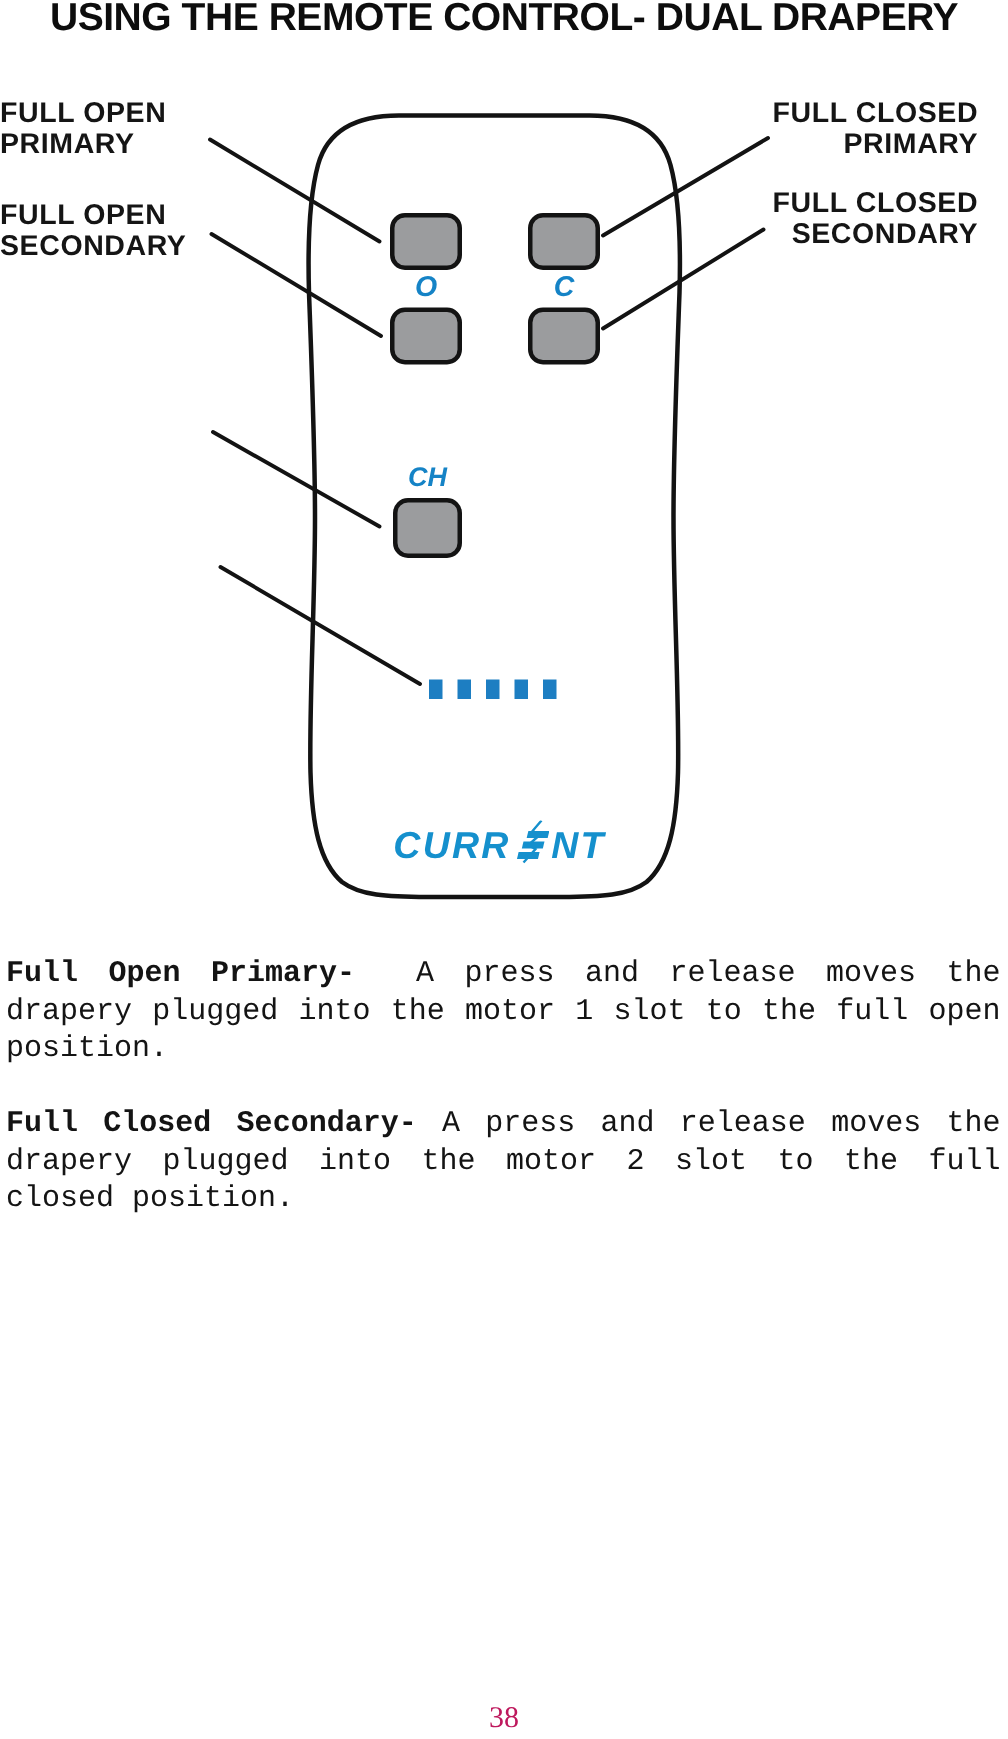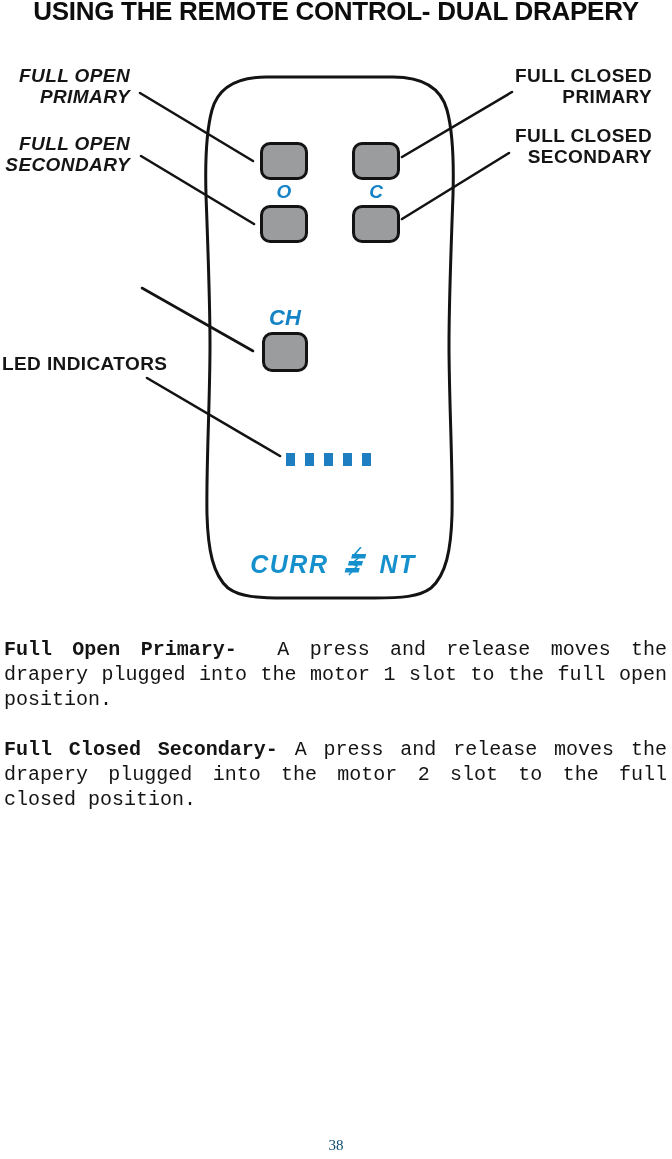--- a/index.html
+++ b/index.html
@@ -13,43 +13,43 @@
 
   
   .diagram{position:absolute;top:0;left:0;width:672px;height:625px;}
   .diagram svg.outline, .diagram svg.lines{position:absolute;top:0;left:0;}
   svg.lines{z-index:6;}
   svg.outline{z-index:1;}
 
   .callout{position:absolute;z-index:7;font-family:"Liberation Sans",sans-serif;
     font-weight:bold;font-size:19px;line-height:21px;letter-spacing:0.4px;color:#151515;}
   .callout span{display:block;}
-  .c-right{text-align:right;left:0;width:130px;font-style:italic;}
+  .c-right{left:0;width:130px;}
   .c-left{text-align:right;left:515px;}
 
   .btn{position:absolute;z-index:3;background:#9b9c9e;border:3px solid #131313;border-radius:10px;box-sizing:border-box;}
   .blue-letter{position:absolute;z-index:3;color:#1583c6;font-family:"Liberation Sans",sans-serif;
     font-weight:bold;font-style:italic;text-align:center;}
   .led-row{position:absolute;z-index:3;left:286px;top:453px;display:flex;gap:10px;}
   .led{width:9px;height:13px;background:#1d7ec2;display:inline-block;}
 
   .logo{position:absolute;z-index:3;left:245px;top:549px;width:176px;height:30px;
-    display:flex;align-items:center;justify-content:center;gap:13px;
+    display:flex;align-items:center;justify-content:center;gap:1px;
     color:#1590cd;font-family:"Liberation Sans",sans-serif;font-weight:bold;font-style:italic;
     font-size:25px;letter-spacing:1.5px;line-height:25px;}
   .logo .e-icon{display:inline-block;margin:-4px 0 0 1px;}
 
   
   .content{position:absolute;left:4px;right:5px;top:637px;
     font-size:20px;line-height:25px;text-align:justify;}
   .content p{margin:0 0 25px 0;font-family:Liberation Mono, monospace;}
   .content b{font-weight:bold;}
 
   .page-number{position:absolute;top:1132px;left:0;right:0;text-align:center;
-    font-size:15px;line-height:26px;color:#0c4a6e;}
+    font-size:20px;line-height:26px;color:#be185d;}
 </style>
 </head>
 <body>
 
 <div class="page-title">USING THE REMOTE CONTROL- DUAL DRAPERY</div>
 
 <div class="diagram">
 
   <svg class="outline" width="672" height="625" viewBox="0 0 672 625">
     <path d="M 266,77 L 393,77 C 423,77 441,88 447,110 C 453,132 454,160 453,195
@@ -61,41 +61,38 @@
   </svg>
 
   <div class="callout c-right" style="top:65px">
     <span>FULL OPEN</span>
     <span>PRIMARY</span>
   </div>
   <div class="callout c-right" style="top:133px">
     <span>FULL OPEN</span>
     <span>SECONDARY</span>
   </div>
-  <div class="callout" style="top:353px;left:2px">
-    <span>LED INDICATORS</span>
-  </div>
   <div class="callout c-left" style="top:65px">
     <span>FULL CLOSED</span>
     <span>PRIMARY</span>
   </div>
   <div class="callout c-left" style="top:125px">
     <span>FULL CLOSED</span>
     <span>SECONDARY</span>
   </div>
 
   <div class="btn" style="left:260px;top:142px;width:48px;height:38px"></div>
   <div class="btn" style="left:352px;top:142px;width:48px;height:38px"></div>
   <div class="btn" style="left:260px;top:205px;width:48px;height:38px"></div>
   <div class="btn" style="left:352px;top:205px;width:48px;height:38px"></div>
   <div class="btn" style="left:262px;top:332px;width:46px;height:40px"></div>
 
   <div class="blue-letter" style="left:260px;top:181px;width:48px;font-size:19px;line-height:21px">O</div>
   <div class="blue-letter" style="left:352px;top:181px;width:48px;font-size:19px;line-height:21px">C</div>
-  <div class="blue-letter" style="left:256px;top:306px;width:58px;font-size:22px;line-height:24px">CH</div>
+  <div class="blue-letter" style="left:256px;top:306px;width:58px;font-size:18px;line-height:24px">CH</div>
 
   <div class="led-row">
     <span class="led"></span>
     <span class="led"></span>
     <span class="led"></span>
     <span class="led"></span>
     <span class="led"></span>
   </div>
 
   <div class="logo">

